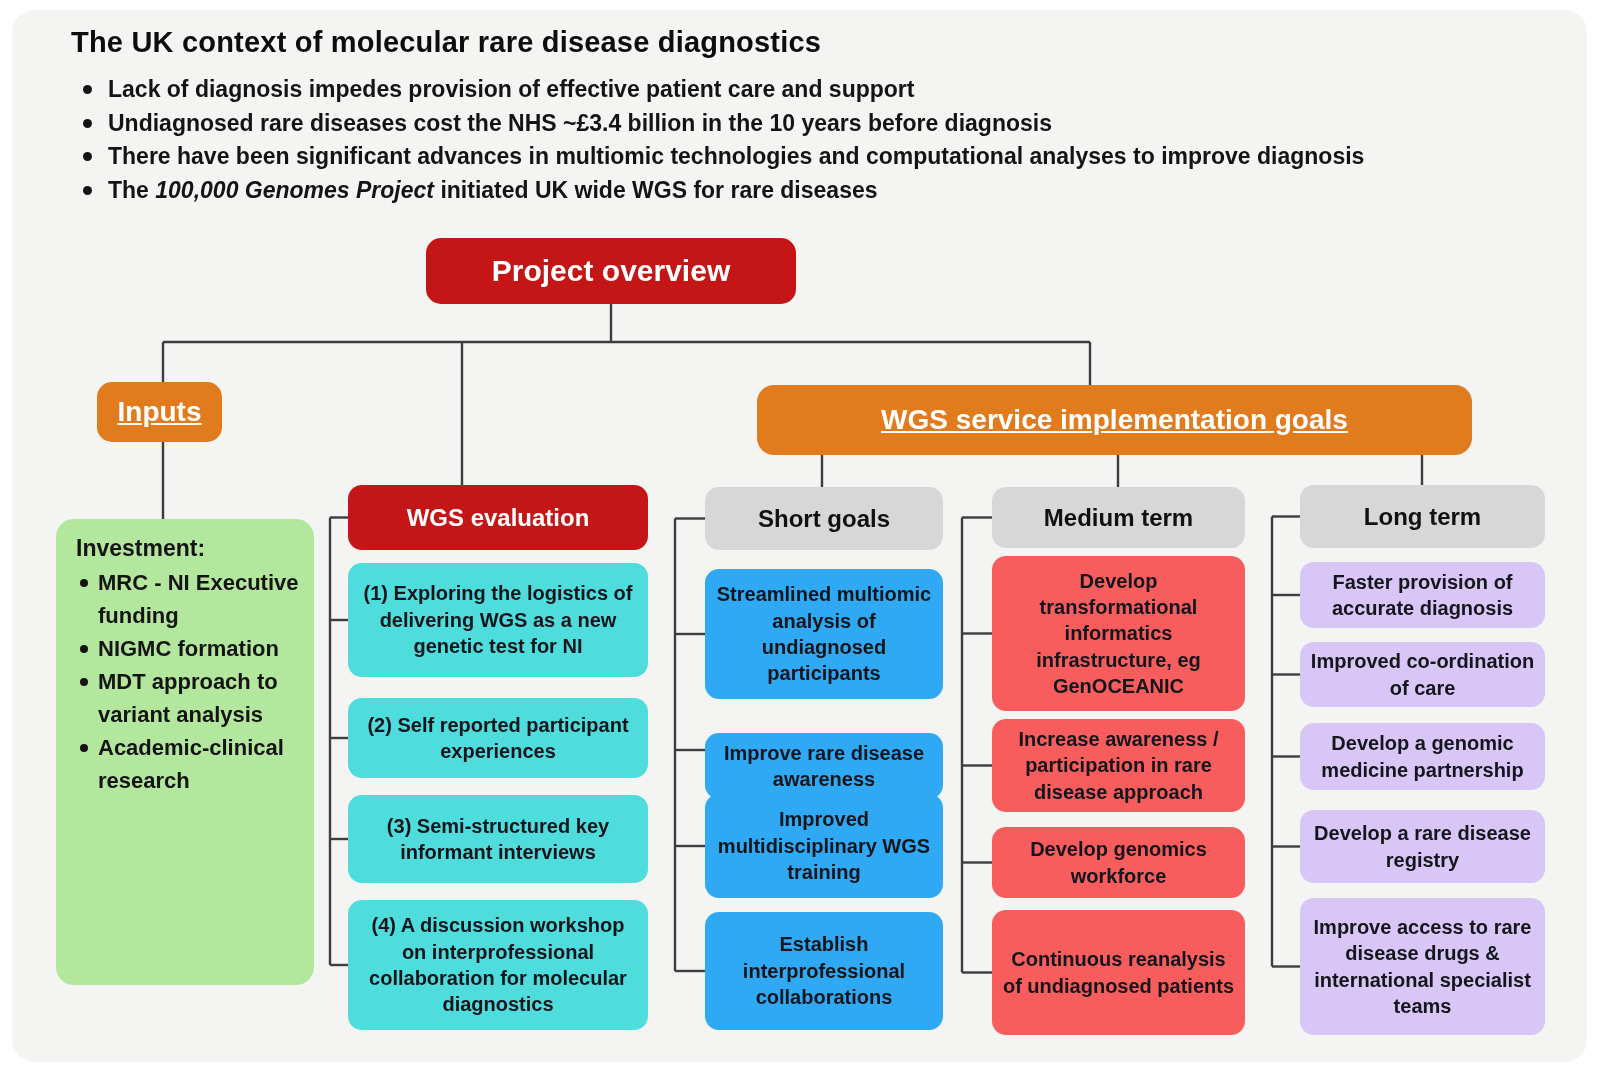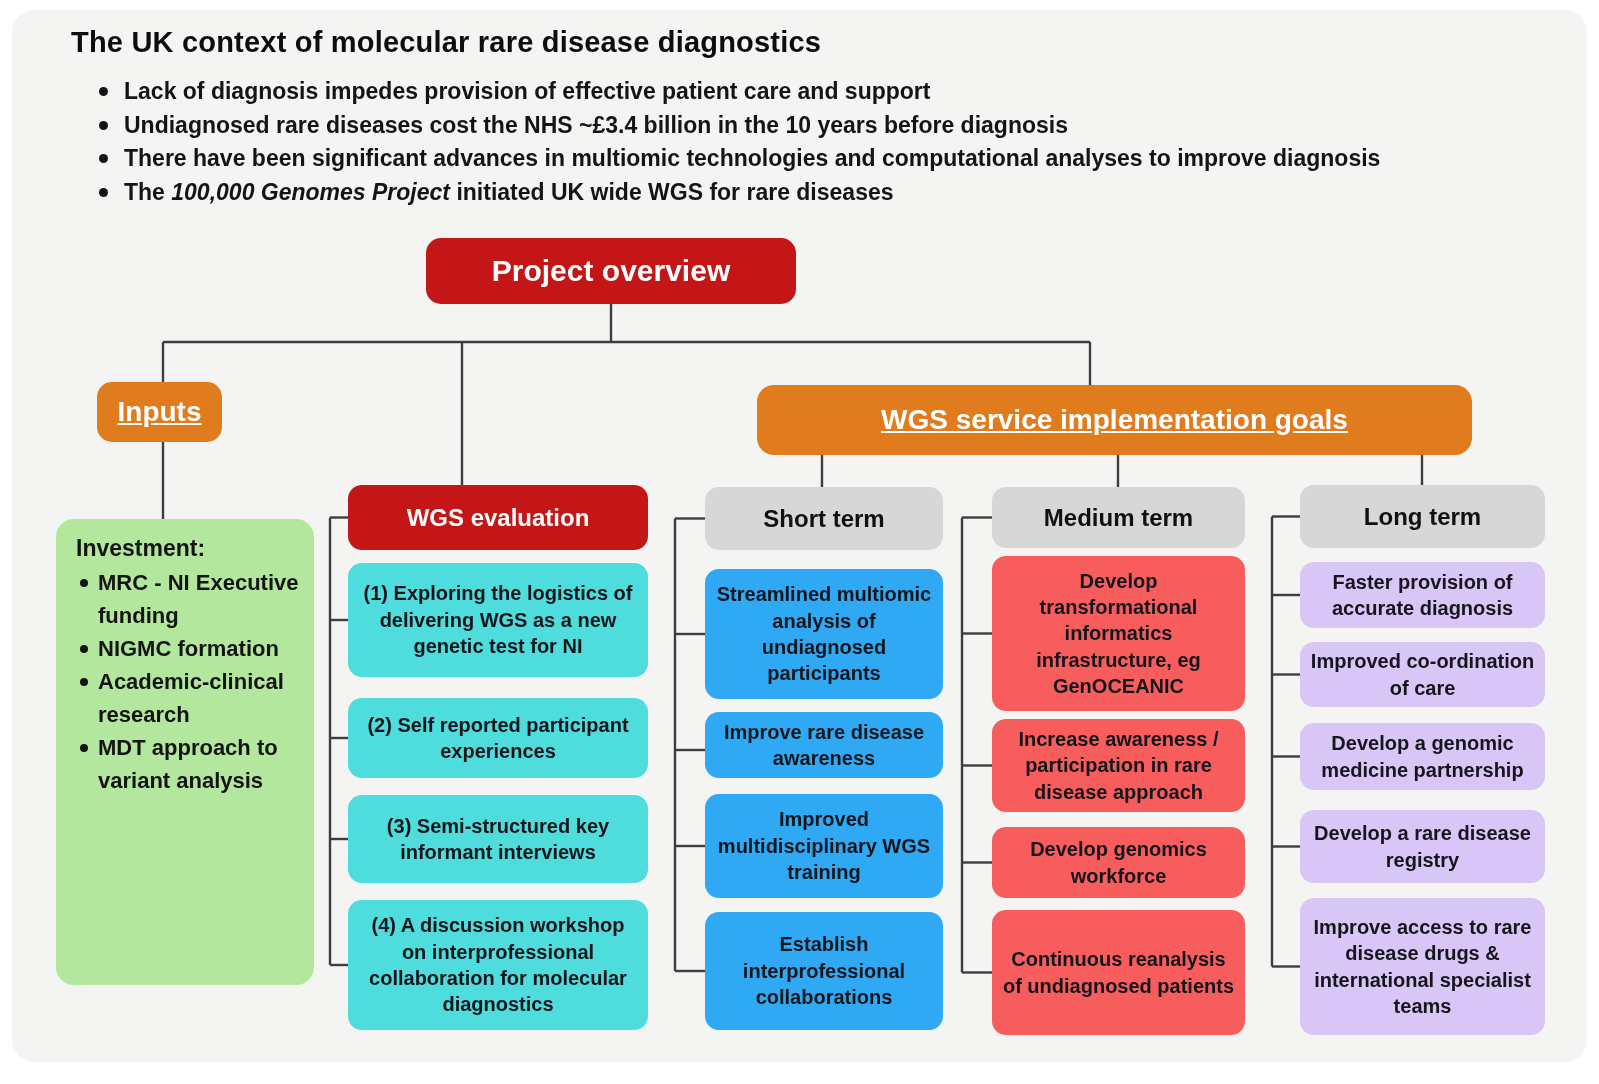--- a/index.html
+++ b/index.html
@@ -2,21 +2,21 @@
 <html><head>
 <meta charset="utf-8">
 <style>
   html,body{margin:0;padding:0;background:#ffffff;}
   body{width:1599px;height:1084px;font-family:"Liberation Sans",sans-serif;position:relative;overflow:hidden;}
   .canvas{position:absolute;inset:0;width:1599px;height:1084px;}
   .panel{position:absolute;left:12px;top:10px;right:12px;bottom:22px;background:var(--panel,#f4f4f2);border-radius:22px;}
   svg.connectors{position:absolute;left:0;top:0;z-index:1;}
   .hdr{position:absolute;left:55px;top:26px;z-index:2;color:#111;}
   .title{font-size:29px;font-weight:700;letter-spacing:.2px;margin:0 0 14px 16px;color:#0d0d0d;}
-  ul.bullets{list-style:none;margin:16px;padding:0 0 0 28px;}
+  ul.bullets{list-style:none;margin:0;padding:0 0 0 28px;}
   ul.bullets li{display:flex;align-items:flex-start;font-size:23px;font-weight:700;line-height:33.5px;color:#141414;}
   ul.bullets .dot{width:9px;height:9px;border-radius:50%;background:#141414;margin:12px 16px 0 0;flex:0 0 9px;}
   ul.bullets i{font-style:italic;}
   .node{position:absolute;z-index:2;display:flex;align-items:center;justify-content:center;text-align:right;font-weight:700;border-radius:15px;box-sizing:border-box;padding:4px 10px;}
   .box-red{background:var(--red,#c41616);color:#fff;}
   .box-orange{background:var(--orange,#e07b1e);color:#fff;text-decoration:underline;}
   .po{left:426px;top:238px;width:370px;height:66px;font-size:30px;}
   .inputs{left:97px;top:382px;width:125px;height:60px;font-size:28px;}
   .goals{left:757px;top:385px;width:715px;height:70px;font-size:28px;border-radius:17px;}
   .investment{position:absolute;z-index:2;left:56px;top:519px;width:258px;height:466px;background:var(--green,#b4e79e);border-radius:18px;box-sizing:border-box;padding:16px 12px 10px 20px;color:#141414;}
@@ -107,41 +107,41 @@
         <li>
           <span class="dot"></span>
           <span>MRC - NI Executive funding</span>
         </li>
         <li>
           <span class="dot"></span>
           <span>NIGMC formation</span>
         </li>
         <li>
           <span class="dot"></span>
-          <span>Academic-clinical research</span>
+          <span>MDT approach to variant analysis</span>
         </li>
         <li>
           <span class="dot"></span>
-          <span>MDT approach to variant analysis</span>
+          <span>Academic-clinical research</span>
         </li>
       </ul>
   </div>
 
   <div id="columns">
       <div>
         <div class="col-header hdr-red" style="left: 348px; top: 485px; width: 300px; height: 65px;">WGS evaluation</div>
         <div class="flow-item item-teal" style="left: 348px; top: 563px; width: 300px; height: 114px;">(1) Exploring the logistics of delivering WGS as a new genetic test for NI</div>
         <div class="flow-item item-teal" style="left: 348px; top: 698px; width: 300px; height: 80px;">(2) Self reported participant experiences</div>
         <div class="flow-item item-teal" style="left: 348px; top: 795px; width: 300px; height: 88px;">(3) Semi-structured key informant interviews</div>
         <div class="flow-item item-teal" style="left: 348px; top: 900px; width: 300px; height: 130px;">(4) A discussion workshop on interprofessional collaboration for molecular diagnostics</div>
       </div>
       <div>
-        <div class="col-header hdr-gray" style="left: 705px; top: 487px; width: 238px; height: 63px;">Short term</div>
+        <div class="col-header hdr-gray" style="left: 705px; top: 487px; width: 238px; height: 63px;">Short goals</div>
         <div class="flow-item item-blue" style="left: 705px; top: 569px; width: 238px; height: 130px;">Streamlined multiomic analysis of undiagnosed participants</div>
-        <div class="flow-item item-blue" style="left: 705px; top: 712px; width: 238px; height: 66px;">Improve rare disease awareness</div>
+        <div class="flow-item item-blue" style="left: 705px; top: 733px; width: 238px; height: 66px;">Improve rare disease awareness</div>
         <div class="flow-item item-blue" style="left: 705px; top: 794px; width: 238px; height: 104px;">Improved multidisciplinary WGS training</div>
         <div class="flow-item item-blue" style="left: 705px; top: 912px; width: 238px; height: 118px;">Establish interprofessional collaborations</div>
       </div>
       <div>
         <div class="col-header hdr-gray" style="left: 992px; top: 487px; width: 253px; height: 61px;">Medium term</div>
         <div class="flow-item item-salmon" style="left: 992px; top: 556px; width: 253px; height: 155px;">Develop transformational informatics infrastructure, eg GenOCEANIC</div>
         <div class="flow-item item-salmon" style="left: 992px; top: 719px; width: 253px; height: 93px;">Increase awareness / participation in rare disease approach</div>
         <div class="flow-item item-salmon" style="left: 992px; top: 827px; width: 253px; height: 71px;">Develop genomics workforce</div>
         <div class="flow-item item-salmon" style="left: 992px; top: 910px; width: 253px; height: 125px;">Continuous reanalysis of undiagnosed patients</div>
       </div>

